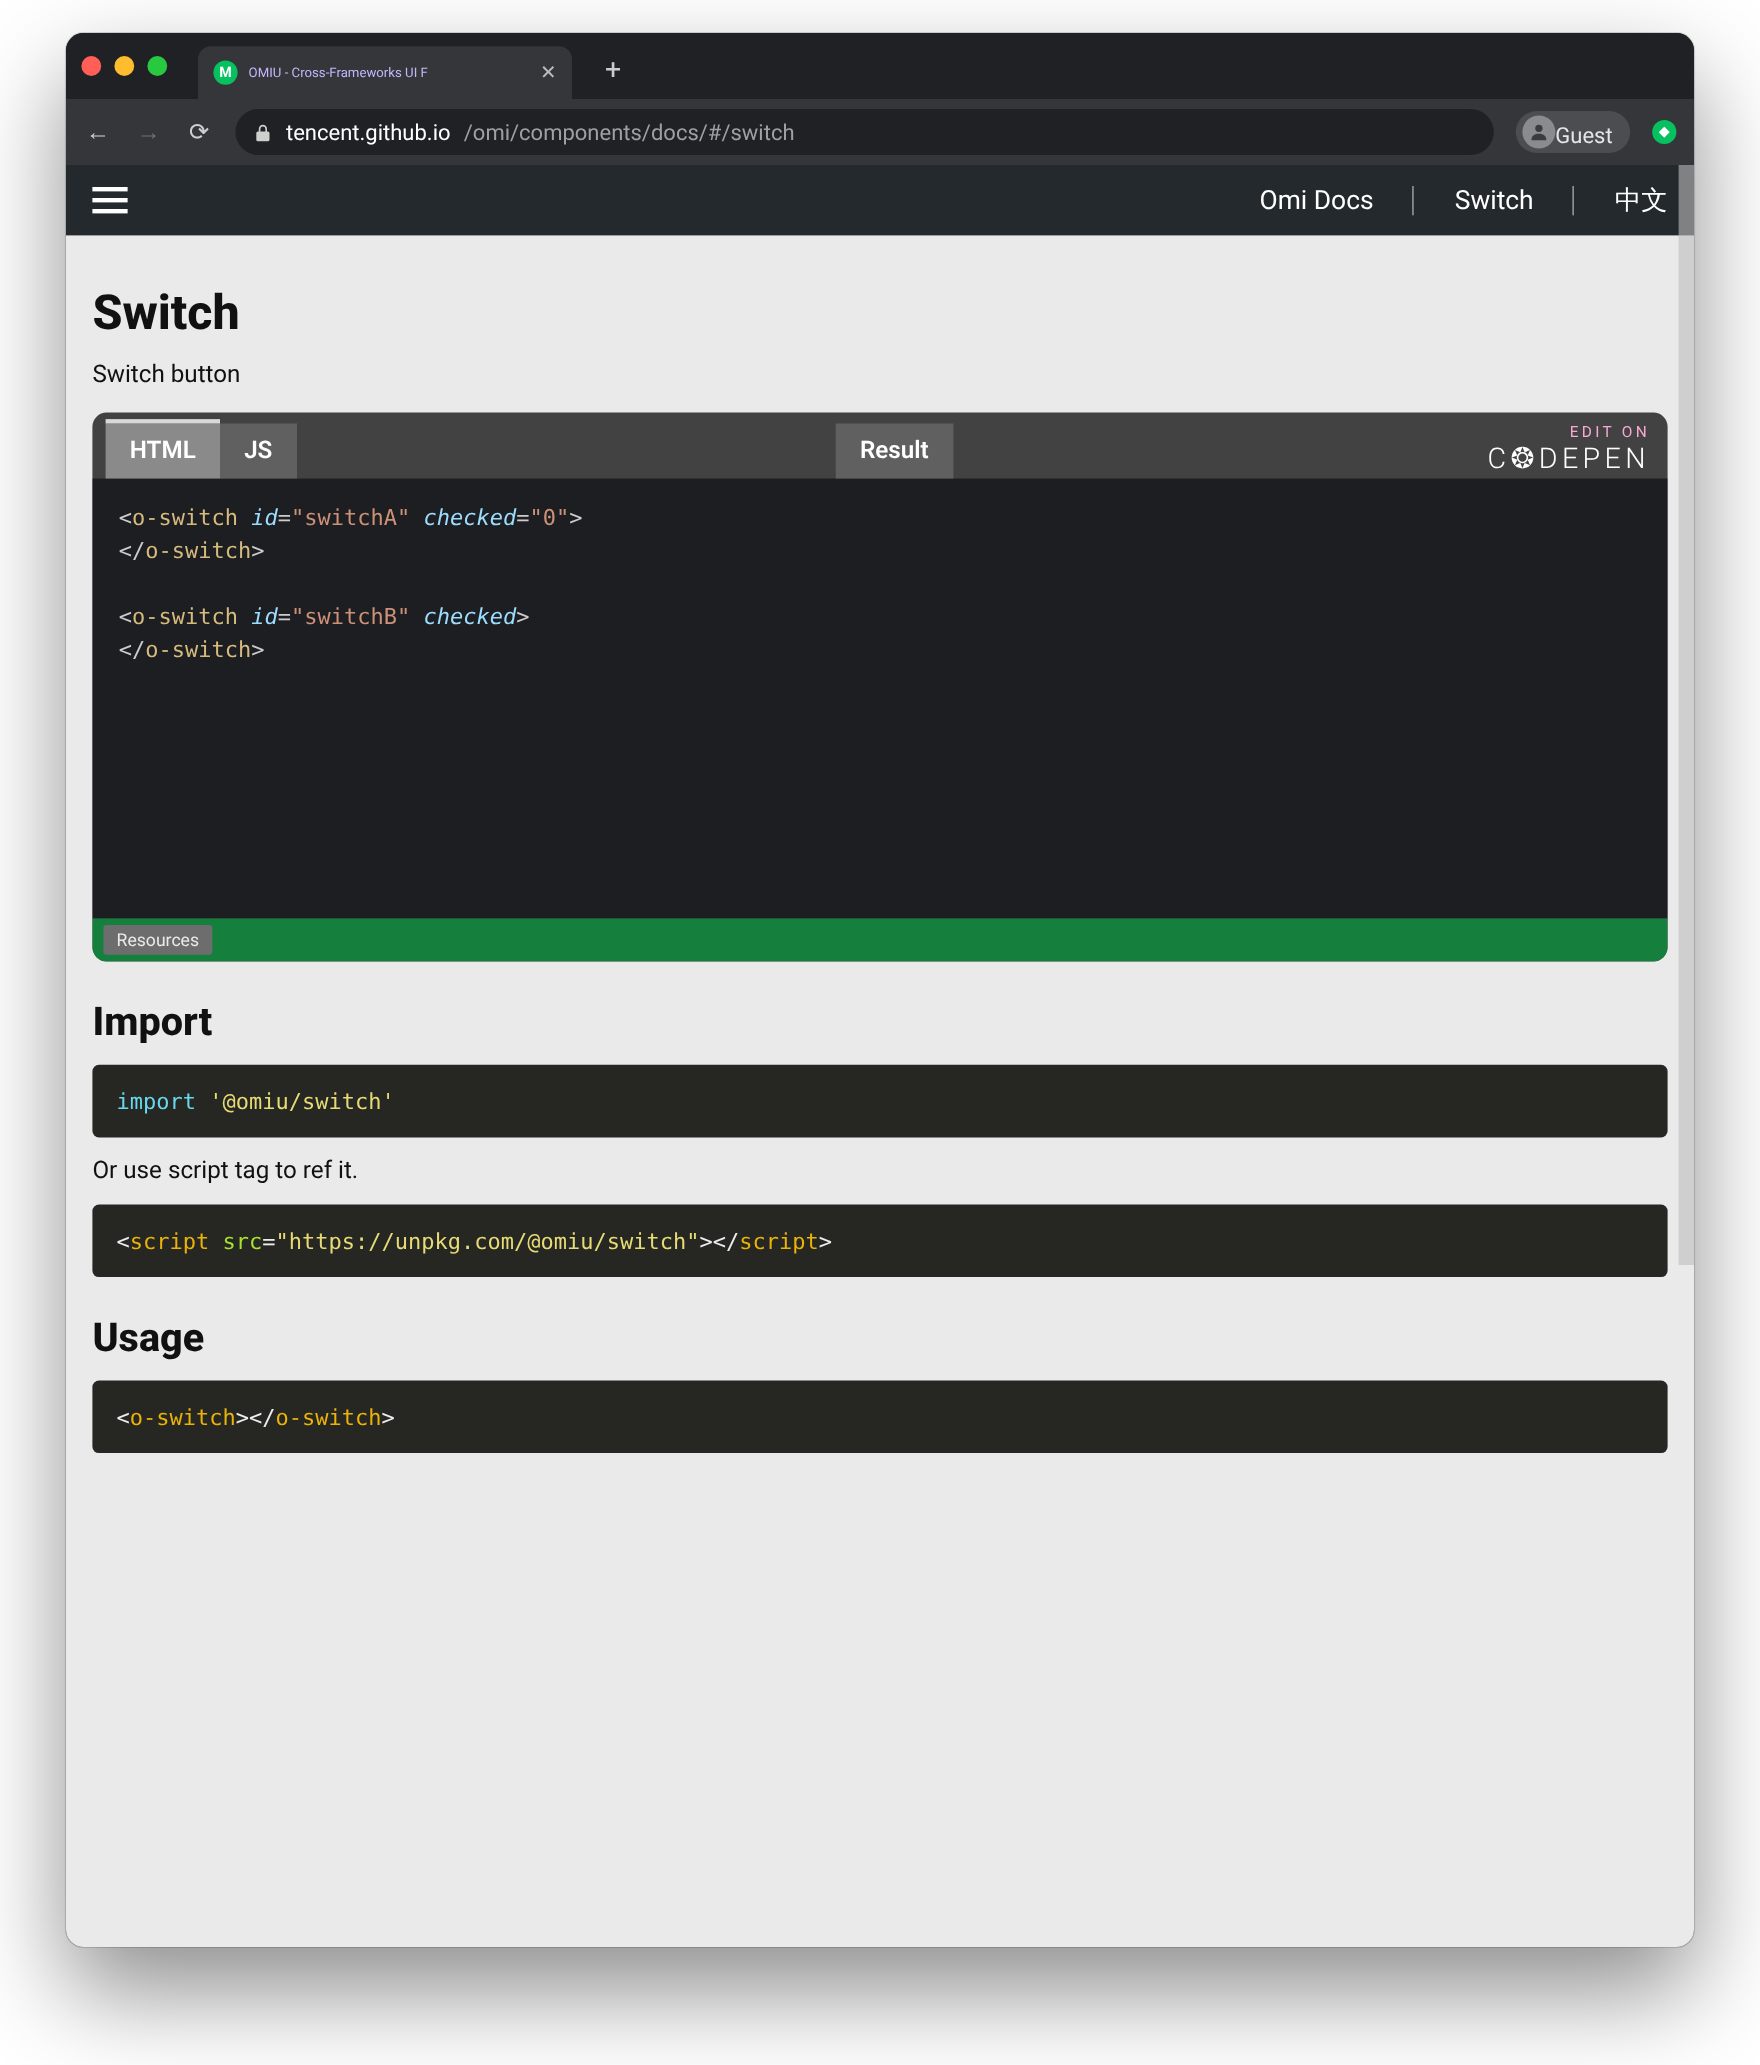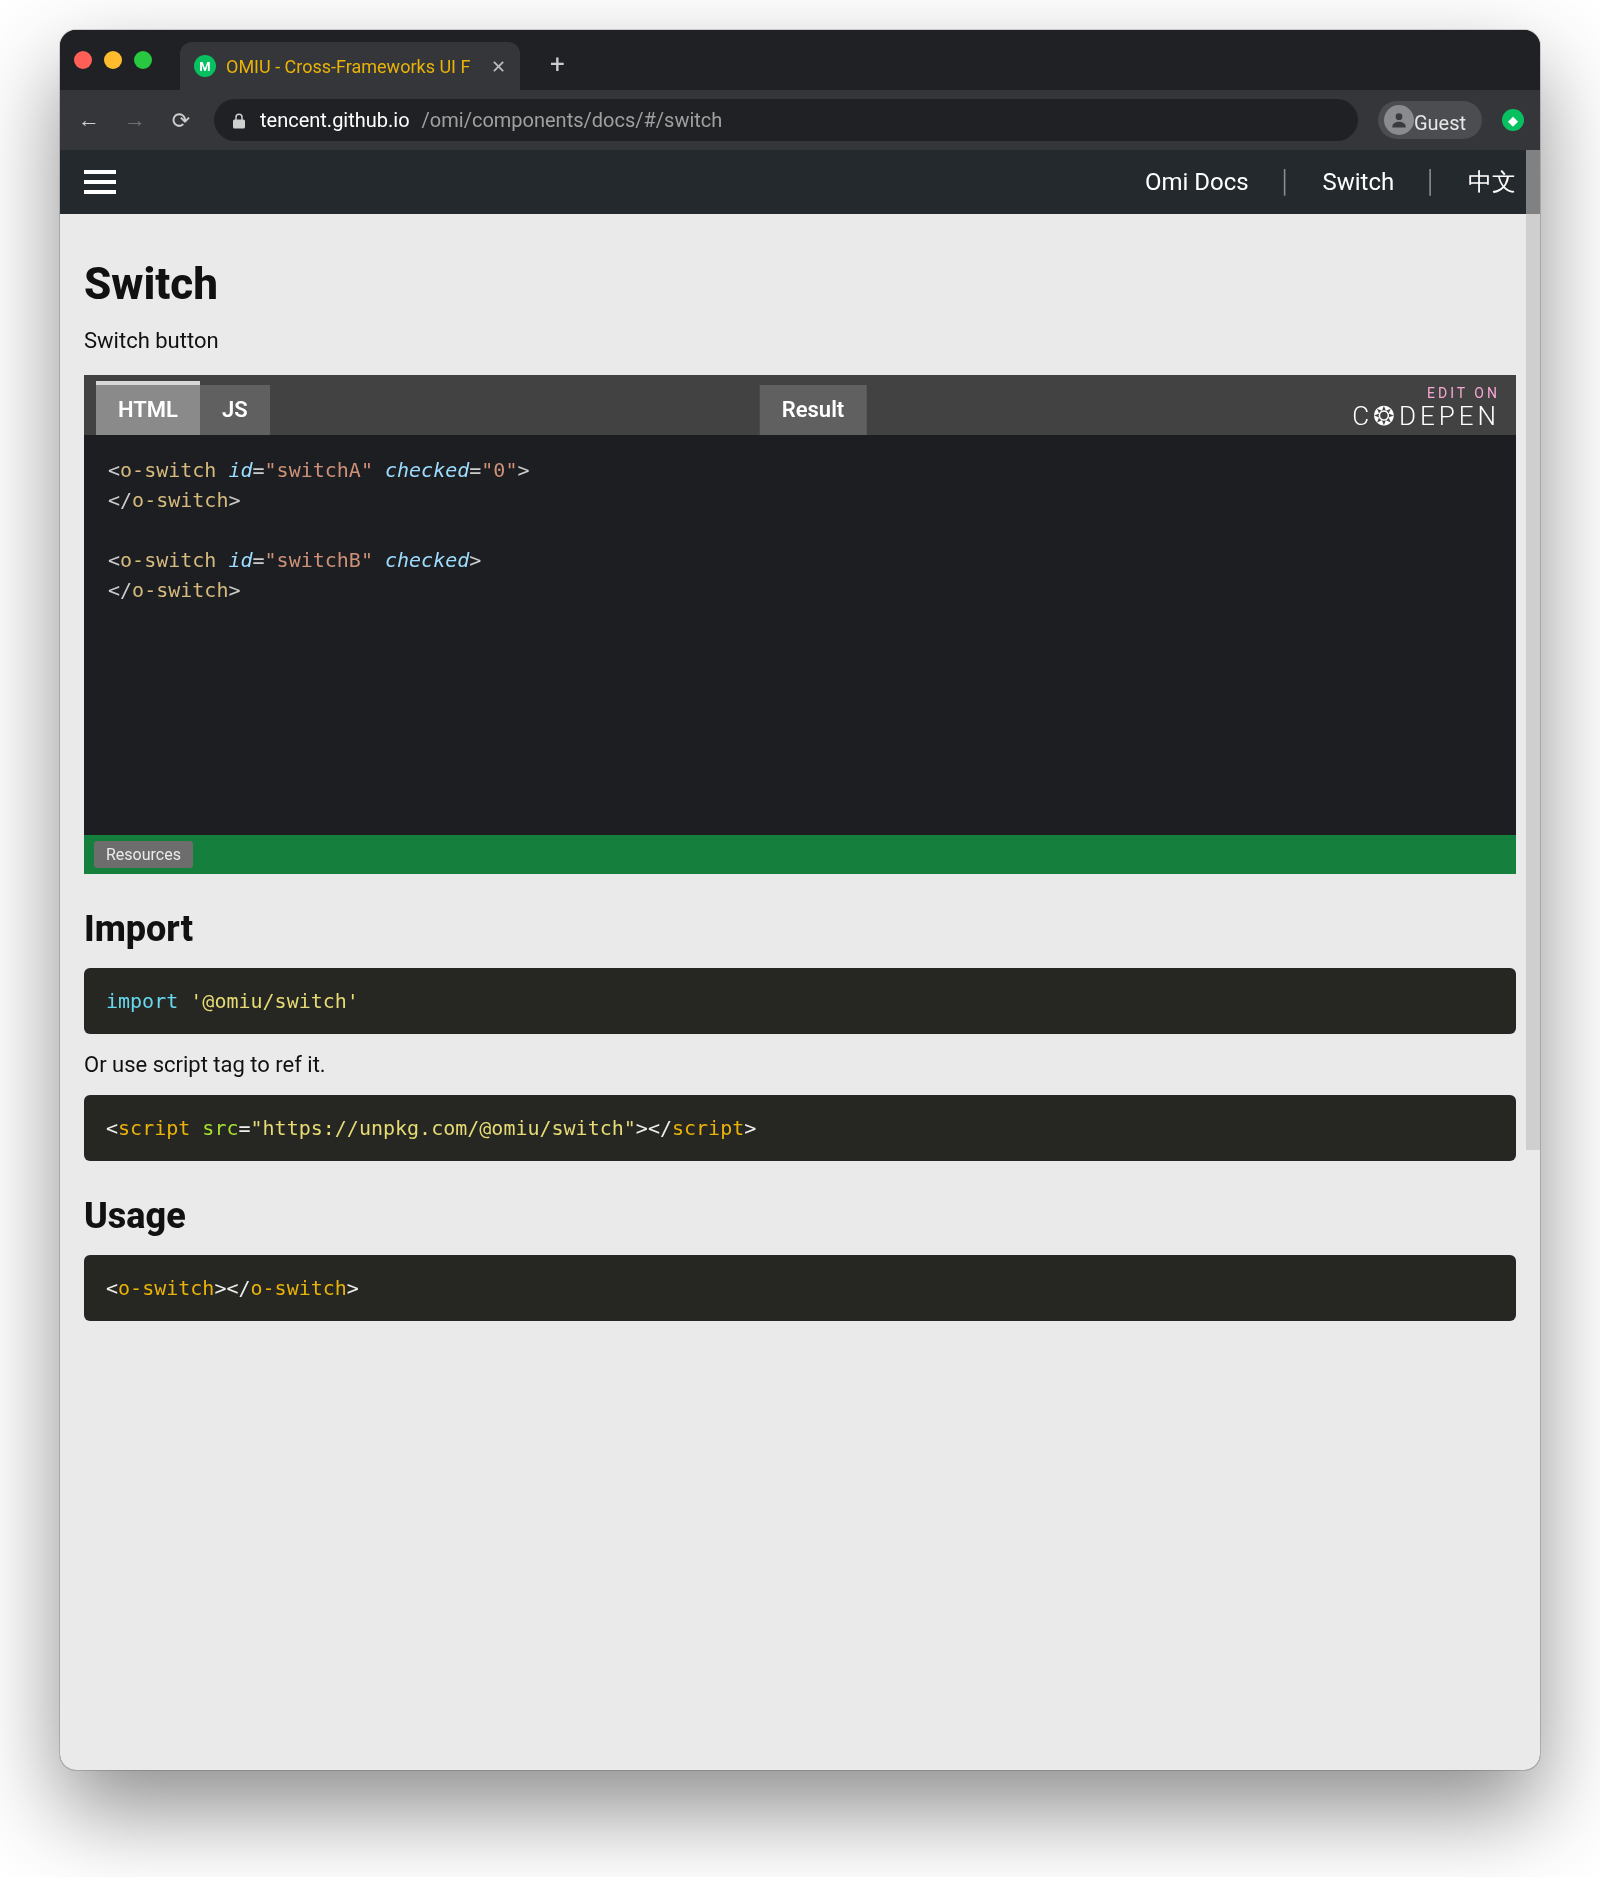--- a/index.html
+++ b/index.html
@@ -16,21 +16,21 @@
   
   .tab-strip { height:60px; background:#202124; display:flex; align-items:center; padding:0 14px; gap:12px; }
   .traffic { display:flex; gap:12px; margin-right:16px; }
   .dot { width:18px; height:18px; border-radius:50%; }
   .dot.red{background:#ff5f57;} .dot.yellow{background:#febc2e;} .dot.green{background:#28c840;}
 
   .tab { display:flex; align-items:center; gap:10px; background:#35363a; height:48px;
          border-radius:12px 12px 0 0; padding:0 14px; color:#e3e3e3; width:340px; margin-top:12px;}
   .favicon { width:22px; height:22px; border-radius:50%; background:#07c160; color:#fff;
              display:flex; align-items:center; justify-content:center; font-size:13px; font-weight:700;}
-  .tab-title { font-size:18px; flex:1; white-space:nowrap; overflow:hidden; text-overflow:ellipsis; color:#eab308;}
+  .tab-title { font-size:12px; flex:1; white-space:nowrap; overflow:hidden; text-overflow:ellipsis; color:#c4b5fd;}
   .tab-close { color:#bbb; font-size:18px; }
   .new-tab { color:#ccc; font-size:26px; margin-left:18px; margin-top:8px;}
 
   
   .addr-bar { height:60px; background:#35363a; display:flex; align-items:center; padding:0 16px; gap:20px; color:#cfcfcf; }
   .nav-icn { width:26px; height:26px; display:flex; align-items:center; justify-content:center; font-size:22px; color:#cfcfcf;}
   .nav-icn.dis{color:#6f7074;}
   .url-field { flex:1; display:flex; align-items:center; gap:12px; height:42px; padding:0 16px;
                background:#202124; border-radius:24px; color:#cfcfcf; font-size:20px;}
   .lock { width:18px; height:18px; }
@@ -49,21 +49,21 @@
   .topbar-link{color:#fff;font-size:24px;text-decoration:none;}
   .topbar-sep{color:#8b8f93;font-size:22px;margin:0 6px;}
 
   .content{padding:30px 24px 60px 24px;}
   .h-title{font-size:44px;font-weight:800;color:#111;margin:14px 0 18px;}
   .subtitle{font-size:22px;color:#111;margin-bottom:22px;}
   .h2{font-size:36px;font-weight:800;color:#111;margin:34px 0 18px;}
   .txt{font-size:22px;color:#111;margin:18px 0;}
 
   
-  .pen{background:#424242;border-radius:0;overflow:hidden;margin-bottom:30px;}
+  .pen{background:#424242;border-radius:13px;overflow:hidden;margin-bottom:30px;}
   .pen-tabs{height:60px;display:flex;align-items:center;position:relative;}
   .pen-tabs-left{display:flex;height:100%;padding-left:12px;padding-top:10px;gap:0;}
   .pen-tab{height:50px;line-height:50px;padding:0 22px;font-size:22px;color:#fff;background:#606060;font-weight:600;cursor:pointer;}
   .pen-tab.active{background:#8a8a8a;position:relative;}
   .pen-tab.active::before{content:"";position:absolute;top:-4px;left:0;right:0;height:4px;background:#d8d8d8;}
   .pen-tabs-center{position:absolute;left:50%;transform:translateX(-50%);top:10px;padding-left:26px;}
   .pen-tabs-right{margin-left:auto;padding:6px 16px 0 0;text-align:right;color:#fff;}
   .edit-on{font-size:14px;letter-spacing:3px;color:#f9a8d4;}
   .codepen-logo{font-size:26px;letter-spacing:4px;color:#fff;font-weight:300;}
   .pen-code{background:#1d1e22;color:#eee;font-family:Menlo,Consolas,monospace;font-size:20px;line-height:30px;padding:20px 24px;min-height:400px;white-space:pre;}

